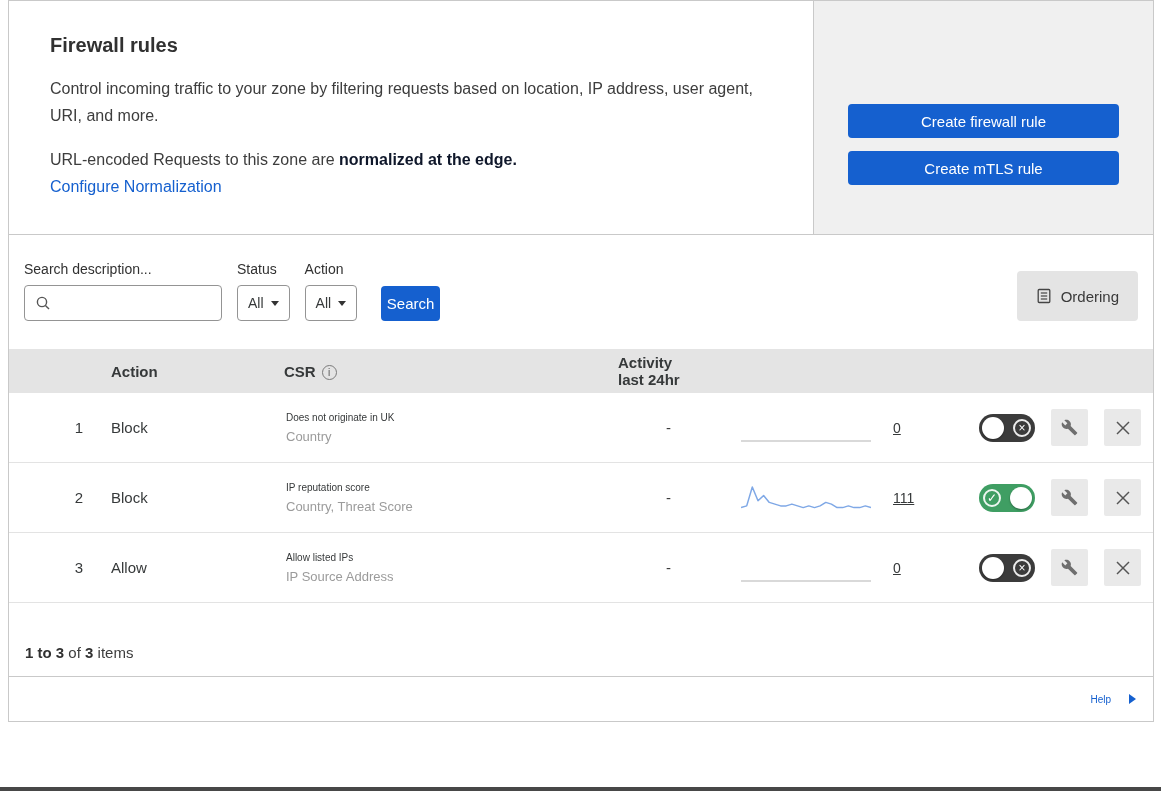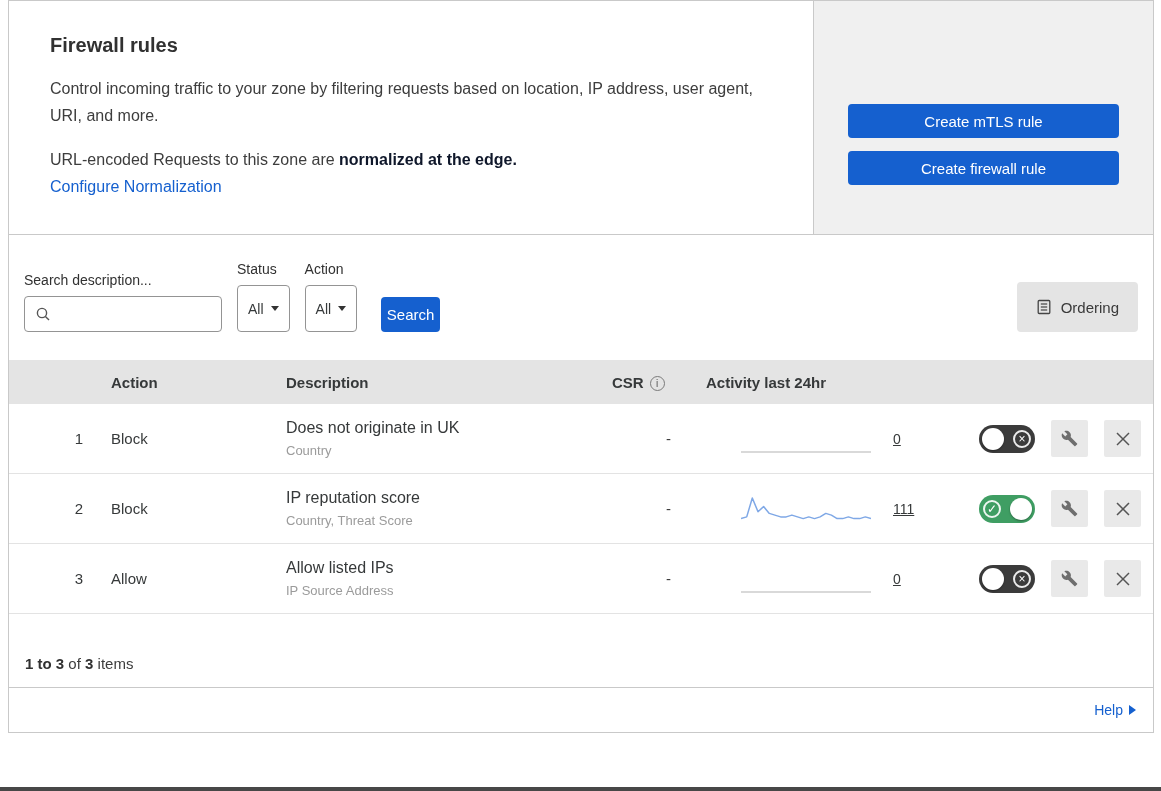--- a/index.html
+++ b/index.html
@@ -19,75 +19,75 @@
   .link{color:var(--accent);font-size:16px;cursor:pointer;display:inline-block}
   .action-panel{flex:1;background:#f0f0f0;display:flex;flex-direction:column;align-items:center;padding-top:103px;gap:13px}
   .btn-primary{background:var(--accent);color:#fff;border:none;border-radius:4px;font-size:15px;cursor:pointer;font-family:inherit}
   .panel-btn{width:271px;height:34px}
 
   
   .filter-bar{display:flex;align-items:flex-end;padding:26px 15px 28px;gap:15px}
   .field label{display:block;font-size:14px;margin-bottom:8px;color:#313131}
   .search-box{width:198px;height:36px;border:1px solid #949494;border-radius:4px;display:flex;align-items:center;padding:0 10px;gap:8px;background:#fff}
   .search-box input{border:none;outline:none;flex:1;font-size:14px;font-family:inherit;min-width:0}
-  .dropdown{height:47px;border:1px solid #949494;border-radius:4px;display:flex;align-items:center;gap:7px;padding:0 10px;font-size:14px;cursor:pointer;background:#fff}
+  .dropdown{height:36px;border:1px solid #949494;border-radius:4px;display:flex;align-items:center;gap:7px;padding:0 10px;font-size:14px;cursor:pointer;background:#fff}
   .caret{width:0;height:0;border-left:4px solid transparent;border-right:4px solid transparent;border-top:5px solid #333}
   .btn-search{width:59px;height:35px;margin-left:9px}
   .btn-gray{margin-left:auto;height:50px;background:#e4e4e4;border:none;border-radius:4px;display:flex;align-items:center;gap:9px;padding:0 19px;font-size:15px;color:#3a3a3a;cursor:pointer;font-family:inherit}
 
   
   .row-grid{display:grid;grid-template-columns:88px 176px 328px 88px 252px 1fr;align-items:center}
   .thead{background:#e4e4e4;height:44px;font-size:15px;font-weight:700;color:#36393a}
   .th-action{padding-left:14px}
   .th-desc{padding-left:13px}
   .th-csr{padding-left:11px;display:flex;align-items:flex-end;gap:6px}
   .th-activity{padding-left:17px}
   .info-icon{width:15px;height:15px;border:1px solid #7a7a7a;border-radius:50%;font-size:10px;font-weight:400;color:#555;display:inline-flex;align-items:center;justify-content:center}
   .trow{height:70px;border-bottom:1px solid #e3e3e3;font-size:15px;background:#fff}
   .c-index{text-align:right;padding-right:14px;color:#36393a}
   .c-action{padding-left:14px}
   .c-desc{padding-left:13px}
-  .d-title{font-size:16px;color:#36393a}
+  .d-title{font-size:10px;color:#36393a}
   .d-sub{font-size:13px;color:#9b9b9b;margin-top:6px}
   .c-csr{text-align:right;padding-right:18px;color:#3d3d3d}
   .c-activity{display:flex;align-items:center;padding-left:52px;gap:22px}
   .spark{display:inline-flex;width:130px;height:34px}
   .count{font-size:14px;color:#36393a;text-decoration:underline;cursor:pointer}
   .c-controls{display:flex;align-items:center;justify-content:flex-end;gap:16px;padding-right:12px}
   .toggle{width:56px;height:28px;border-radius:14px;border:none;display:flex;align-items:center;justify-content:space-between;padding:3px;cursor:pointer}
   .toggle.on{background:var(--toggle-on)}
   .toggle.off{background:var(--toggle-off)}
   .knob{width:22px;height:22px;border-radius:50%;background:#fff;box-shadow:0 1px 2px rgba(0,0,0,.35)}
   .t-icon{width:18px;height:18px;border-radius:50%;border:2px solid rgba(255,255,255,.9);color:#fff;font-size:12px;line-height:1;display:flex;align-items:center;justify-content:center;margin:0 1px}
   .icon-btn{width:37px;height:37px;background:#e9e9e9;border:none;border-radius:2px;display:flex;align-items:center;justify-content:center;cursor:pointer}
 
   
   .table-footer{padding:41px 16px 15px;font-size:15px;color:#3d3d3d}
   .table-footer strong{color:#313131}
   .help-bar{border-top:1px solid #c9c9c9;height:45px;display:flex;align-items:center;justify-content:flex-end;padding-right:17px}
-  .help-link{display:flex;align-items:center;gap:6px;color:var(--accent);font-size:14px;cursor:pointer;text-decoration:none}
+  .help-link{display:flex;align-items:center;gap:18px;color:var(--accent);font-size:10px;cursor:pointer;text-decoration:none}
   .help-caret{width:0;height:0;border-top:5px solid transparent;border-bottom:5px solid transparent;border-left:7px solid var(--accent)}
   .bottom-edge{position:absolute;left:0;bottom:0;width:1161px;height:4px;background:#474747}
 </style>
 </head>
 <body>
 
 <div class="viewport">
   <div class="page">
 
     <div class="top-section">
       <div class="intro-card">
         <h1>Firewall rules</h1>
         <p class="desc">Control incoming traffic to your zone by filtering requests based on location, IP address, user agent, URI, and more.</p>
         <p class="norm"><span>URL-encoded Requests to this zone are </span><strong>normalized at the edge.</strong></p>
         <a class="link">Configure Normalization</a>
       </div>
       <div class="action-panel">
+        <button class="btn-primary panel-btn">Create firewall rule</button>
         <button class="btn-primary panel-btn">Create mTLS rule</button>
-        <button class="btn-primary panel-btn">Create firewall rule</button>
       </div>
     </div>
 
     <div class="filter-bar">
       <div class="field">
         <label>Search description...</label>
         <div class="search-box">
           <svg width="16" height="16" viewBox="0 0 16 16">
               <circle cx="7" cy="7" r="4.6" fill="none" stroke="#555" stroke-width="1.4"></circle>
               <line x1="10.4" y1="10.4" x2="14" y2="14" stroke="#555" stroke-width="1.4"></line>
@@ -118,21 +118,20 @@
             <line x1="4.8" y1="11" x2="11.2" y2="11" stroke="#444" stroke-width="1.2"></line>
           </svg>
         <span>Ordering</span>
       </button>
     </div>
 
     <div>
       <div class="thead row-grid">
         <div></div>
         <div class="th-action">Action</div>
-        <div class="th-desc">Description</div>
         <div class="th-csr">
           <span>CSR</span>
           <span class="info-icon">i</span>
         </div>
         <div class="th-activity">Activity last 24hr</div>
         <div></div>
       </div>
 
       <div class="trow row-grid">
         <div class="c-index">1</div>

